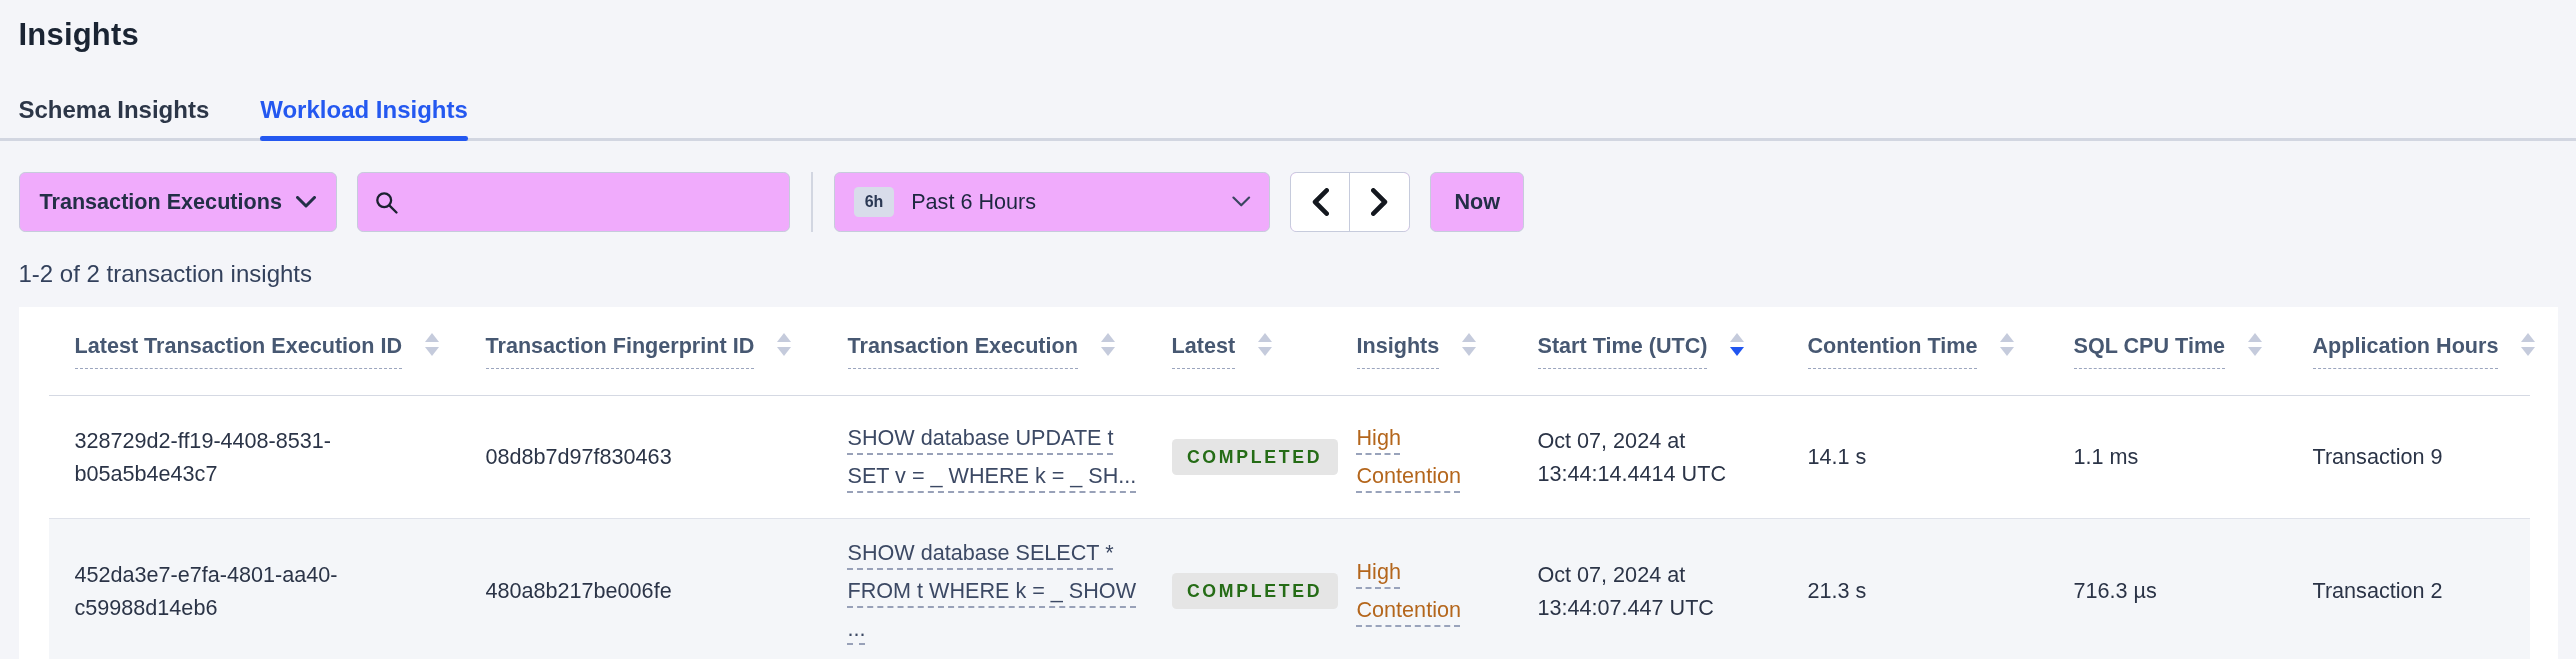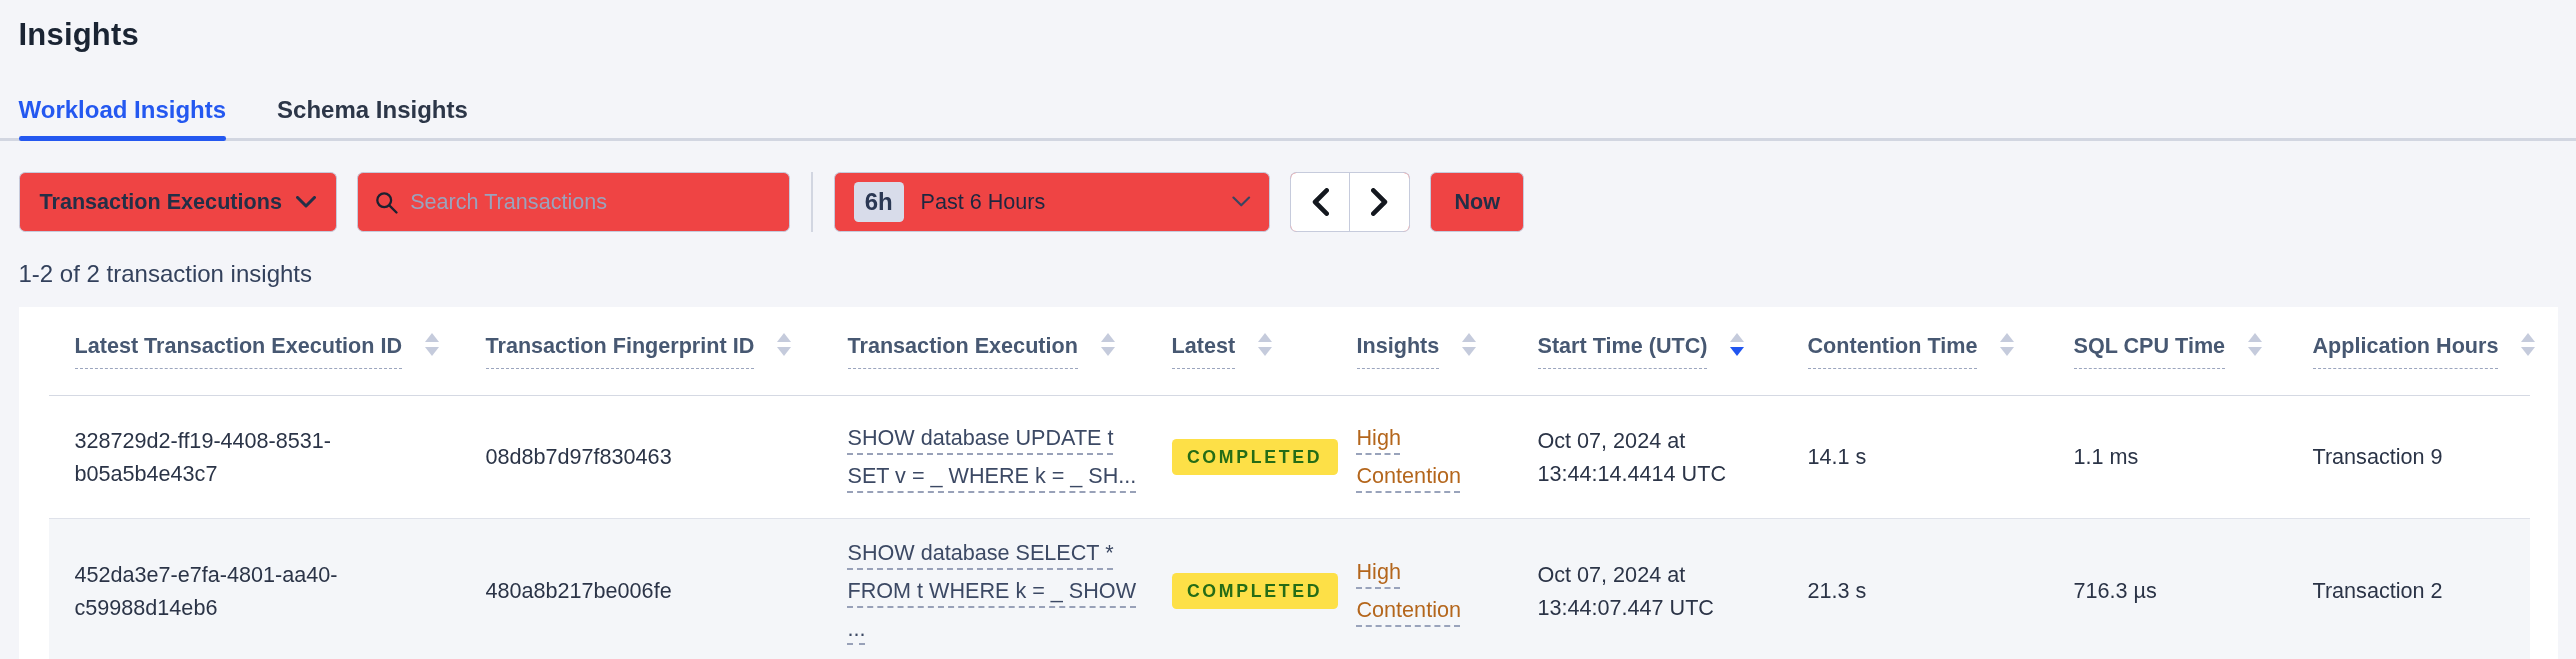--- a/index.html
+++ b/index.html
@@ -57,21 +57,21 @@
 
   
   .toolbar {
     margin-top: 31px;
     display: flex;
     align-items: stretch;
     height: 60px;
     gap: 20px;
   }
   .ctl {
-    background: #ef4444;
+    background: #f0abfc;
     border: 1.5px solid #c6cbdc;
     border-radius: 6.2px;
     display: flex;
     align-items: center;
     font-size: 21.6px;
     color: #232f47;
   }
   .btn {
     padding: 0 20px;
     gap: 14px;
@@ -86,21 +86,21 @@
     color: #232f47;
     width: 100%;
     background: transparent;
   }
   .search-box input::placeholder { color: #9aa3bd; }
   .v-divider { width: 1.5px; background: #d2d6e1; margin: 0 1.5px; }
   .time-picker { width: 436px; padding: 0 18.5px; gap: 17px; cursor: pointer; }
   .time-badge {
     background: #d8dcea;
     color: #2b3854;
-    font-size: 24px;
+    font-size: 16px;
     font-weight: 700;
     padding: 6.2px 10.8px;
     border-radius: 4.6px;
     flex: none;
   }
   .time-label { flex: 1; font-weight: 400; color: #1d2740; }
   .pager { overflow: hidden; padding: 0; }
   .pager-btn {
     width: 59px;
     height: 100%;
@@ -199,58 +199,57 @@
     text-decoration: underline dashed #99a3bb;
     text-decoration-thickness: 1.5px;
     text-underline-offset: 7.7px;
     cursor: pointer;
     line-height: 1.75;
     display: inline-block;
     max-width: 150px;
   }
   .status-badge {
     display: inline-block;
-    background: #fde047;
+    background: #e5e5e5;
     color: #256c16;
     font-size: 17.7px;
     font-weight: 700;
     letter-spacing: 2.7px;
     padding: 9.2px 15.4px;
     border-radius: 4.6px;
     line-height: 1;
   }
   .start-time { white-space: pre-line; }
 </style>
 </head>
 <body>
 
 <div class="page">
 
   <h1 class="page-title">Insights</h1>
 
   <div class="tabbar">
+    <div class="tab">Schema Insights</div>
     <div class="tab active">Workload Insights</div>
-    <div class="tab">Schema Insights</div>
   </div>
 
   <div class="toolbar">
 
     <div class="ctl btn">
       <span>Transaction Executions</span>
       <svg class="chev" width="20" height="12.3" viewBox="0 0 26 16">
           <polyline points="2,2 13,13 24,2" fill="none" stroke="#232f47" stroke-width="4" stroke-linecap="round" stroke-linejoin="round"></polyline>
         </svg>
     </div>
 
     <div class="ctl search-box">
       <svg class="chev" width="23" height="23" viewBox="0 0 30 30">
           <circle cx="12" cy="12" r="9" fill="none" stroke="#1b2130" stroke-width="3"></circle>
           <line x1="19" y1="19" x2="28" y2="28" stroke="#1b2130" stroke-width="3" stroke-linecap="round"></line>
         </svg>
-      <input type="text" placeholder="Search Transactions" style="">
     </div>
 
 
     <div class="v-divider"></div>
 
     <div class="ctl time-picker">
       <span class="time-badge">6h</span>
       <span class="time-label">Past 6 Hours</span>
       <svg class="chev" width="18.5" height="11.6" viewBox="0 0 26 16">
           <polyline points="2,2 13,13 24,2" fill="none" stroke="#3a4560" stroke-width="3" stroke-linecap="round" stroke-linejoin="round"></polyline>

